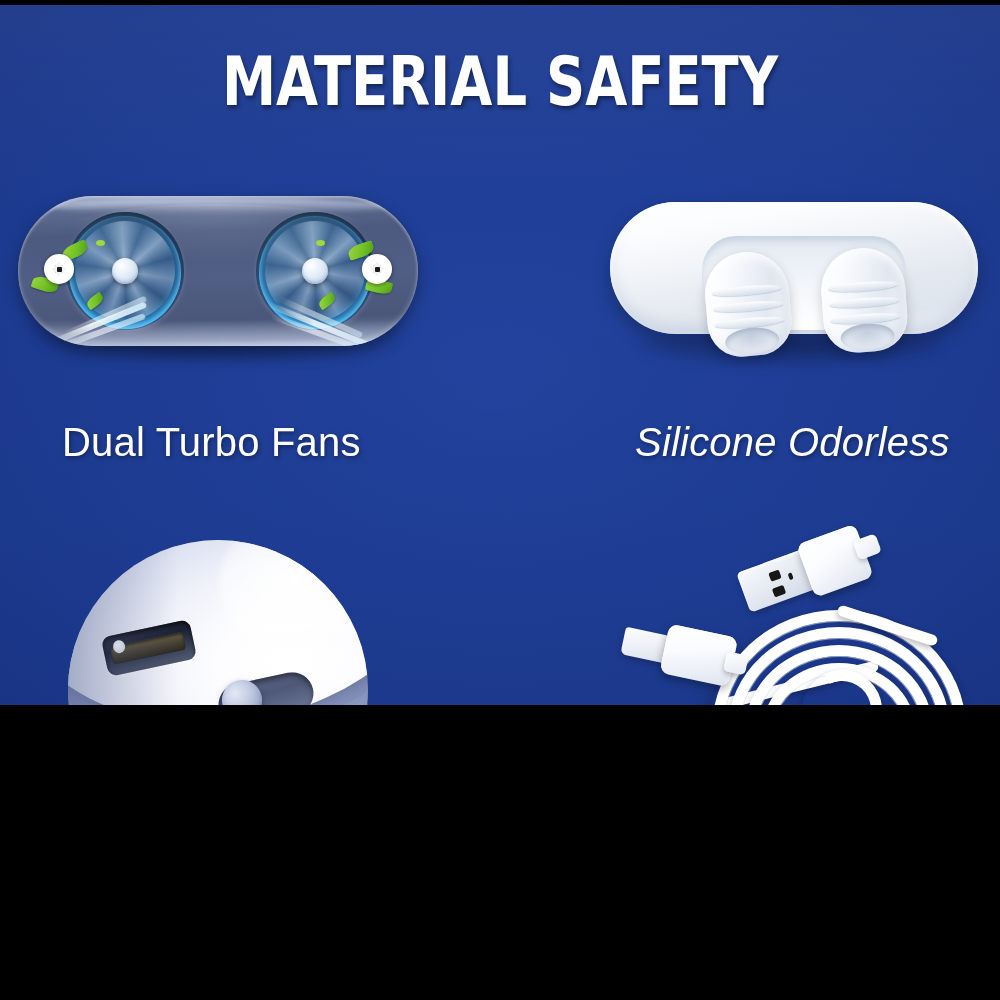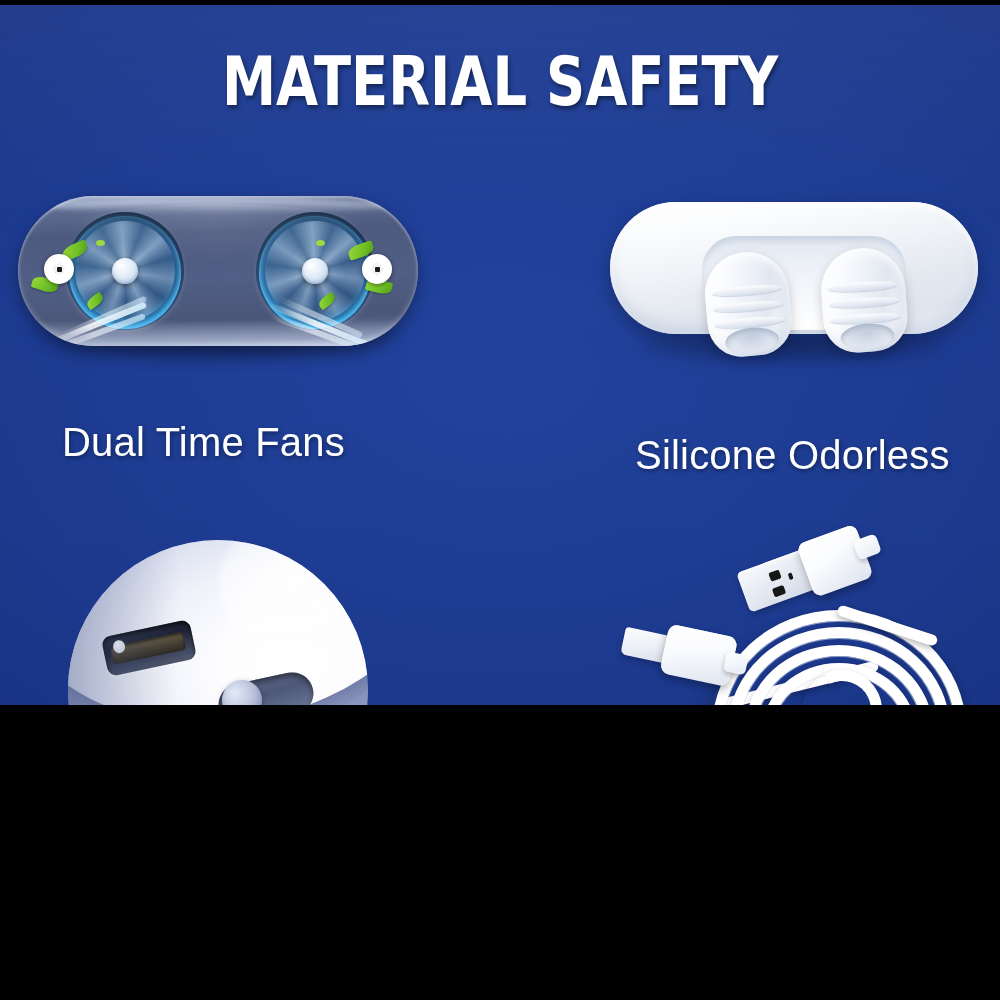--- a/index.html
+++ b/index.html
@@ -71,21 +71,21 @@
     position: absolute;
     color: #ffffff;
     font-family: "Liberation Sans", sans-serif;
     font-size: 40px;
     font-weight: normal;
     letter-spacing: 0.2px;
     white-space: nowrap;
     text-shadow: 1px 2px 4px rgba(0,0,0,0.40);
   }
   #cap-fans      { left: 62px;  top: 420px; }
-  #cap-silicone  { left: 635px; top: 433px; }
+  #cap-silicone  { left: 635px; top: 420px; font-style: italic; }
   #cap-design    { left: 45px;  top: 858px; }
   #cap-standby   { left: 618px; top: 858px; }
 
   
   #fan-unit {
     position: absolute;
     left: 18px; top: 196px;
     width: 400px; height: 152px;
   }
   .pill-shadow {
@@ -638,21 +638,21 @@
       <div class="leaf" id="leaf-b1"></div>
       <div class="leaf" id="leaf-b2"></div>
       <div class="leaf" id="leaf-b3"></div>
       <div class="leaf-dot" id="leafdot-b"></div>
 
       <div class="flower" id="flower-a"></div>
       <div class="flower" id="flower-b"></div>
     </div>
   </div>
 
-  <div class="caption" id="cap-fans">Dual Time Fans</div>
+  <div class="caption" id="cap-fans">Dual Turbo Fans</div>
 
   <div id="silicone-unit">
     <div class="sil-shadow"></div>
     <div class="sil-pad">
       <div class="sil-inset"></div>
     </div>
 
     <div class="nozzle" id="noz-a">
       <div class="noz-body">
         <div class="rib" style="top:34px"></div>

